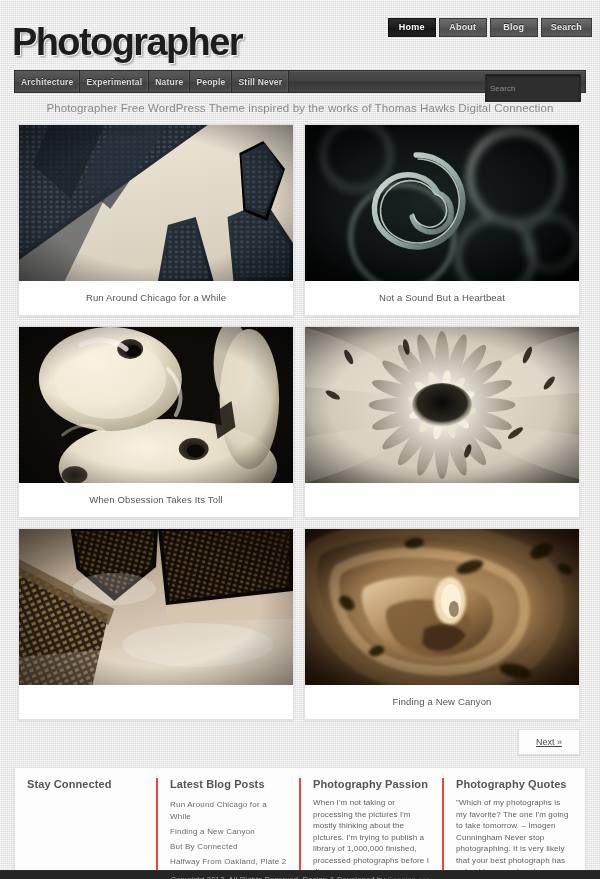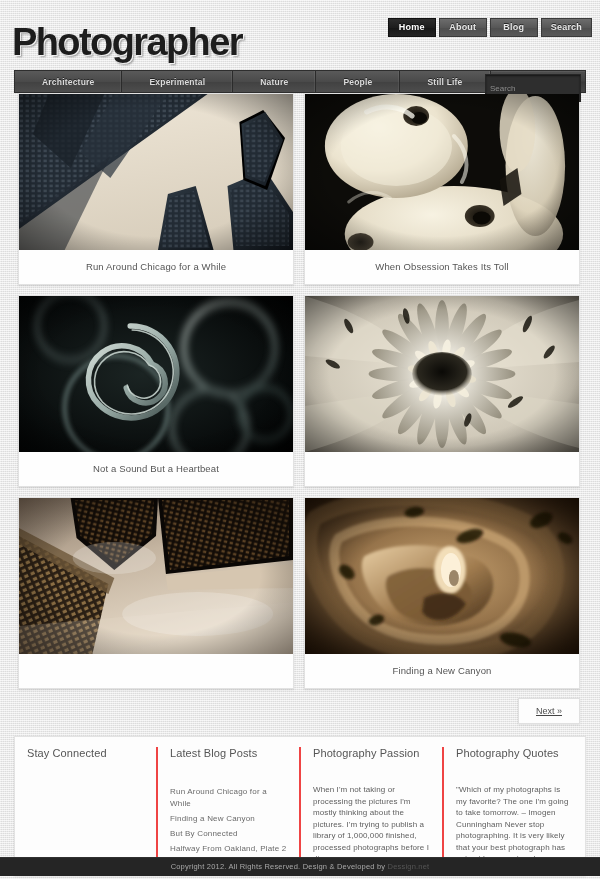--- a/index.html
+++ b/index.html
@@ -75,21 +75,21 @@
     background: linear-gradient(180deg, #4e4e4e 0%, #414141 48%, #383838 52%, #454545 100%);
     border: 1px solid #2e2e2e;
     display: flex;
     align-items: stretch;
     position: relative;
     box-shadow: inset 0 1px 0 rgba(255,255,255,.08);
   }
   .catbar a.cat {
     display: flex;
     align-items: center;
-    padding: 0 27px;
+    padding: 0 6px;
     font-size: 8.5px;
     font-weight: bold;
     color: #dcdcdc;
     text-decoration: none;
     border-right: 1px solid #2b2b2b;
     box-shadow: inset -1px 0 0 rgba(255,255,255,.07);
     letter-spacing: .2px;
     text-shadow: 0 -1px 0 rgba(0,0,0,.55);
     background: linear-gradient(180deg, #5a5a5a 0%, #4a4a4a 50%, #414141 51%, #4d4d4d 100%);
   }
@@ -185,23 +185,23 @@
     min-height: 92px;
     padding: 10px 0 10px;
   }
   .fcol {
     padding: 0 12px;
     flex: 1 1 0;
   }
   .fcol + .fcol { border-left: 2px solid #ef4444; }
   .fcol h4 {
     font-size: 11px;
-    font-weight: normal;
+    font-weight: bold;
     color: #555;
-    margin-bottom: 25px;
+    margin-bottom: 7px;
     letter-spacing: .1px;
   }
   .fcol ul { list-style: none; }
   .fcol ul li { margin-bottom: 3px; }
   .fcol ul li a {
     font-size: 8px;
     color: #6a6a6a;
     text-decoration: none;
     letter-spacing: .2px;
   }
@@ -247,28 +247,29 @@
 
   <div class="logo-wrap">
     <a href="#" class="logo" style="text-decoration:none;display:inline-block">Photographer</a>
   </div>
 
   <div class="catbar">
     <a href="#" class="cat">Architecture</a>
     <a href="#" class="cat">Experimental</a>
     <a href="#" class="cat">Nature</a>
     <a href="#" class="cat">People</a>
-    <a href="#" class="cat">Still Life</a>
+    <a href="#" class="cat">Still Never</a>
 
     <div class="searchbox">
       <input type="text" placeholder="Search" style="">
 
     </div>
   </div>
 
+  <div class="tagline">Photographer Free WordPress Theme inspired by the works of Thomas Hawks Digital Connection</div>
 
   <div class="grid">
 
     <div class="card">
       <a href="#" class="thumb">
         <svg viewBox="0 0 276 156" preserveAspectRatio="none">
           <defs>
             <linearGradient id="g1sky" x1="0" y1="0" x2="0.3" y2="1">
               <stop offset="0%" stop-color="#efe7d8"></stop>
                 <stop offset="100%" stop-color="#d9cfbd"></stop>
@@ -296,20 +297,61 @@
           <polygon points="210,92 248,76 276,118 276,156 216,156" fill="url(#g1b)"></polygon>
           <polygon points="213,96 245,82 272,120 272,152 219,152" fill="url(#win1)" opacity=".85"></polygon>
           <polygon points="222,28 246,16 268,44 250,96 226,86" fill="#2b3views"></polygon>
           <polygon points="224,30 248,18 266,46 248,92 228,84" fill="url(#g1b)"></polygon>
           <polygon points="226,33 246,22 263,47 247,88 230,81" fill="url(#win1)" opacity=".8"></polygon>
           <polygon points="0,128 92,62 46,156 0,156" fill="#222a33" opacity=".55"></polygon>
           <rect width="276" height="156" fill="url(#vig1)"></rect>
         </svg>
       </a>
       <div class="caption">Run Around Chicago for a While</div>
+    </div>
+
+    <div class="card">
+      <a href="#" class="thumb">
+        <svg viewBox="0 0 276 156" preserveAspectRatio="none">
+          <defs>
+            <radialGradient id="g2bg" cx="45%" cy="50%" r="72%">
+              <stop offset="0%" stop-color="#1b2423"></stop>
+                <stop offset="65%" stop-color="#0a0e0e"></stop>
+              <stop offset="100%" stop-color="#010202"></stop>
+            </radialGradient>
+            <linearGradient id="g2ring" x1="0" y1="0" x2="1" y2="1">
+              <stop offset="0%" stop-color="#e7efe9"></stop>
+                <stop offset="55%" stop-color="#9fb2ad"></stop>
+              <stop offset="100%" stop-color="#3c4b49"></stop>
+            </linearGradient>
+            <filter id="blur2">
+                <feGaussianBlur stdDeviation="2.2"></feGaussianBlur>
+              </filter>
+            <filter id="blur2b">
+                <feGaussianBlur stdDeviation="4"></feGaussianBlur>
+              </filter>
+          </defs>
+          <rect width="276" height="156" fill="url(#g2bg)"></rect>
+          <g filter="url(#blur2b)" opacity=".5">
+            <circle cx="212" cy="52" r="46" fill="none" stroke="url(#g2ring)" stroke-width="7"></circle>
+            <circle cx="192" cy="132" r="38" fill="none" stroke="#7d908c" stroke-width="6"></circle>
+            <circle cx="52" cy="30" r="34" fill="none" stroke="#6c7d7a" stroke-width="5"></circle>
+            <circle cx="248" cy="118" r="26" fill="none" stroke="#66807c" stroke-width="4"></circle>
+          </g>
+          <g filter="url(#blur2)" opacity=".75">
+            <circle cx="98" cy="112" r="52" fill="none" stroke="#5d706d" stroke-width="5"></circle>
+          </g>
+          <g transform="translate(112,76)">
+            <path d="M 0,-46 A 46,46 0 1 1 -32,32 A 34,34 0 1 1 22,-8 A 20,20 0 1 1 -4,16" fill="none" stroke="url(#g2ring)" stroke-width="5.5" stroke-linecap="round" opacity=".95"></path>
+            <path d="M 2,-42 A 42,42 0 1 1 -28,30 A 30,30 0 1 1 19,-7 A 17,17 0 1 1 -3,13" fill="none" stroke="#cfdcd6" stroke-width="1.6" stroke-linecap="round" opacity=".85"></path>
+          </g>
+          <rect width="276" height="156" fill="url(#vig1)"></rect>
+        </svg>
+      </a>
+      <div class="caption">Not a Sound But a Heartbeat</div>
     </div>
 
     <div class="card">
       <a href="#" class="thumb">
         <svg viewBox="0 0 276 156" preserveAspectRatio="none">
           <defs>
             <radialGradient id="g3a" cx="38%" cy="32%" r="70%">
               <stop offset="0%" stop-color="#fbf7e9"></stop>
                 <stop offset="60%" stop-color="#ece4cf"></stop>
               <stop offset="100%" stop-color="#b9ae96"></stop>
@@ -336,61 +378,20 @@
           <ellipse cx="178" cy="124" rx="9" ry="6.5" fill="#0b0905"></ellipse>
           <ellipse cx="56" cy="148" rx="13" ry="9" fill="url(#g3hole)" opacity=".9"></ellipse>
           <path d="M62,18 C78,10 96,12 108,22" stroke="#fffdf4" stroke-width="5" fill="none" opacity=".75" stroke-linecap="round"></path>
           <path d="M150,42 C164,56 166,74 158,88" stroke="#fffdf2" stroke-width="4" fill="none" opacity=".55" stroke-linecap="round"></path>
           <path d="M44,108 C58,96 74,96 86,104" stroke="#fffbee" stroke-width="3" fill="none" opacity=".35" stroke-linecap="round"></path>
           <polygon points="196,86 214,74 218,100 200,112" fill="#15120c" opacity=".85"></polygon>
           <rect width="276" height="156" fill="url(#vig1)"></rect>
         </svg>
       </a>
       <div class="caption">When Obsession Takes Its Toll</div>
-    </div>
-
-    <div class="card">
-      <a href="#" class="thumb">
-        <svg viewBox="0 0 276 156" preserveAspectRatio="none">
-          <defs>
-            <radialGradient id="g2bg" cx="45%" cy="50%" r="72%">
-              <stop offset="0%" stop-color="#1b2423"></stop>
-                <stop offset="65%" stop-color="#0a0e0e"></stop>
-              <stop offset="100%" stop-color="#010202"></stop>
-            </radialGradient>
-            <linearGradient id="g2ring" x1="0" y1="0" x2="1" y2="1">
-              <stop offset="0%" stop-color="#e7efe9"></stop>
-                <stop offset="55%" stop-color="#9fb2ad"></stop>
-              <stop offset="100%" stop-color="#3c4b49"></stop>
-            </linearGradient>
-            <filter id="blur2">
-                <feGaussianBlur stdDeviation="2.2"></feGaussianBlur>
-              </filter>
-            <filter id="blur2b">
-                <feGaussianBlur stdDeviation="4"></feGaussianBlur>
-              </filter>
-          </defs>
-          <rect width="276" height="156" fill="url(#g2bg)"></rect>
-          <g filter="url(#blur2b)" opacity=".5">
-            <circle cx="212" cy="52" r="46" fill="none" stroke="url(#g2ring)" stroke-width="7"></circle>
-            <circle cx="192" cy="132" r="38" fill="none" stroke="#7d908c" stroke-width="6"></circle>
-            <circle cx="52" cy="30" r="34" fill="none" stroke="#6c7d7a" stroke-width="5"></circle>
-            <circle cx="248" cy="118" r="26" fill="none" stroke="#66807c" stroke-width="4"></circle>
-          </g>
-          <g filter="url(#blur2)" opacity=".75">
-            <circle cx="98" cy="112" r="52" fill="none" stroke="#5d706d" stroke-width="5"></circle>
-          </g>
-          <g transform="translate(112,76)">
-            <path d="M 0,-46 A 46,46 0 1 1 -32,32 A 34,34 0 1 1 22,-8 A 20,20 0 1 1 -4,16" fill="none" stroke="url(#g2ring)" stroke-width="5.5" stroke-linecap="round" opacity=".95"></path>
-            <path d="M 2,-42 A 42,42 0 1 1 -28,30 A 30,30 0 1 1 19,-7 A 17,17 0 1 1 -3,13" fill="none" stroke="#cfdcd6" stroke-width="1.6" stroke-linecap="round" opacity=".85"></path>
-          </g>
-          <rect width="276" height="156" fill="url(#vig1)"></rect>
-        </svg>
-      </a>
-      <div class="caption">Not a Sound But a Heartbeat</div>
     </div>
 
     <div class="card">
       <a href="#" class="thumb">
         <svg viewBox="0 0 276 156" preserveAspectRatio="none">
           <defs>
             <radialGradient id="g4bg" cx="50%" cy="48%" r="70%">
               <stop offset="0%" stop-color="#ece6d7"></stop>
                 <stop offset="70%" stop-color="#cdc6b6"></stop>
               <stop offset="100%" stop-color="#7e786c"></stop>

